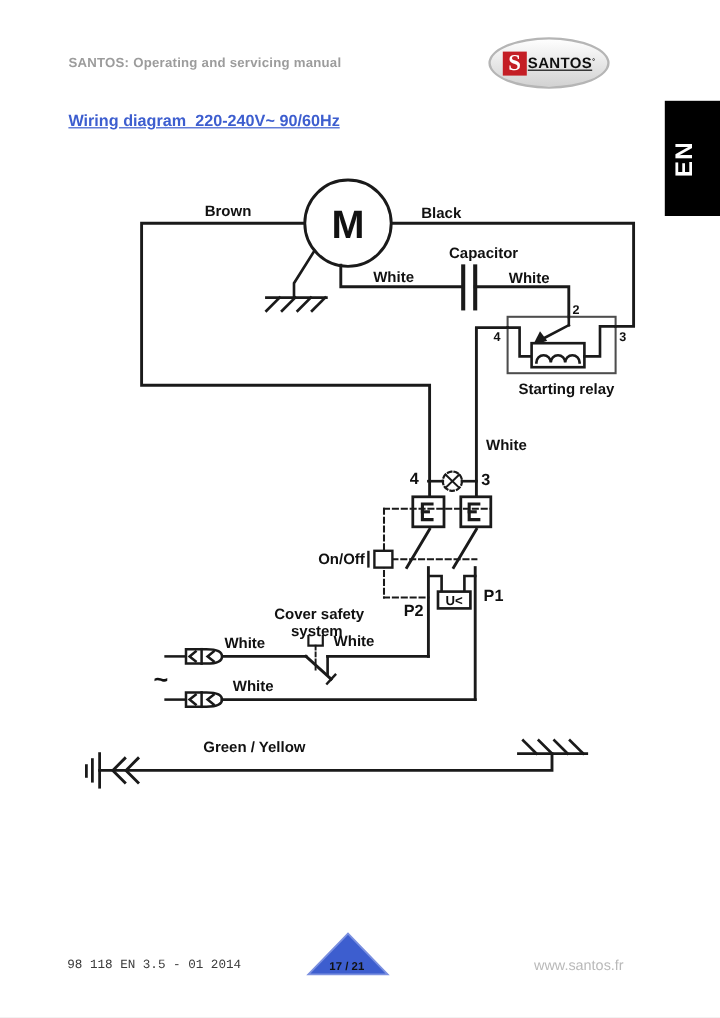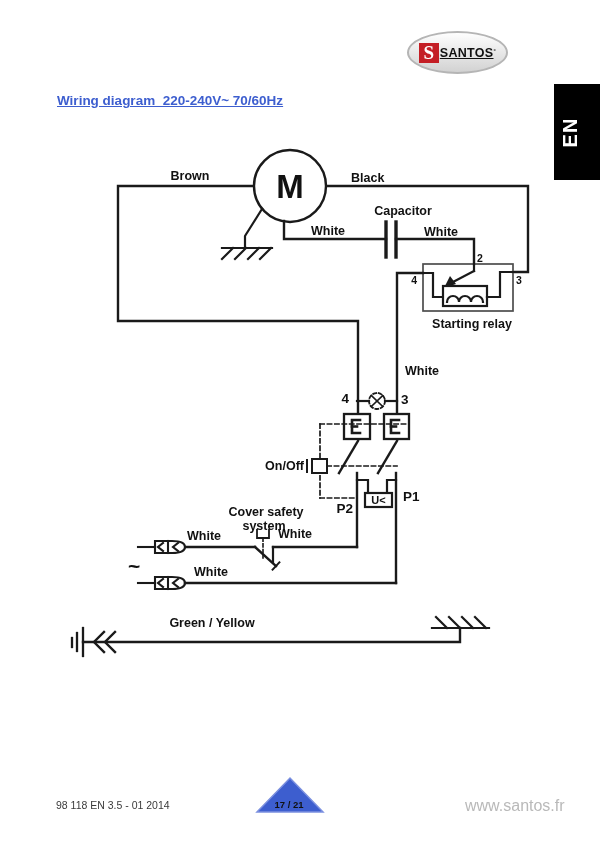--- a/index.html
+++ b/index.html
@@ -31,40 +31,41 @@
   }
   .lang-tab span{
     transform:rotate(-90deg);color:#fff;font-size:20px;font-weight:bold;
     letter-spacing:1px;margin-right:12px;
   }
   .page-title{
     position:absolute;left:57px;top:93px;font-size:13.5px;font-weight:bold;
     color:#3d5ecf;text-decoration:underline;white-space:pre;
   }
   .diagram-svg{position:absolute;left:0;top:0;}
-  .footer-ref{position:absolute;left:56px;top:799px;font-size:10.5px;color:#3a3a3a;}
-  .footer-web{position:absolute;left:445px;top:797px;font-size:16px;color:#b9b9b9;margin-left:20px;}
+  .footer-ref{position:absolute;left:56px;top:799px;font-size:10.5px;color:#3a3a3a;font-family:Liberation Mono, monospace;}
+  .footer-web{position:absolute;left:445px;top:797px;font-size:12px;color:#b9b9b9;}
   .tri-svg{position:absolute;left:253px;top:775px;}
   svg text{font-family:"Liberation Sans",sans-serif;font-weight:bold;fill:#111;}
 </style>
 </head>
 <body>
 
 <div class="page">
 
+  <div class="header-title">SANTOS: Operating and servicing manual</div>
   <div class="logo">
     <span class="logo-s">S</span>
     <span class="logo-name">SANTOS</span>
     <span class="logo-mark">˚</span>
   </div>
   <div class="lang-tab">
     <span>EN</span>
   </div>
 
-  <div class="page-title">Wiring diagram  220-240V~ 70/60Hz</div>
+  <div class="page-title">Wiring diagram  220-240V~ 90/60Hz</div>
 
   <svg class="diagram-svg" width="600" height="760" viewBox="0 0 600 760">
     <g stroke="#1a1a1a" stroke-width="2.4" fill="none" stroke-linecap="square">
 
       <circle cx="290" cy="186" r="36" fill="#fff"></circle>
 
       <path d="M253,186 H118 V321 H358 V414"></path>
 
       <path d="M327,186 H528 V272 H513"></path>
 

